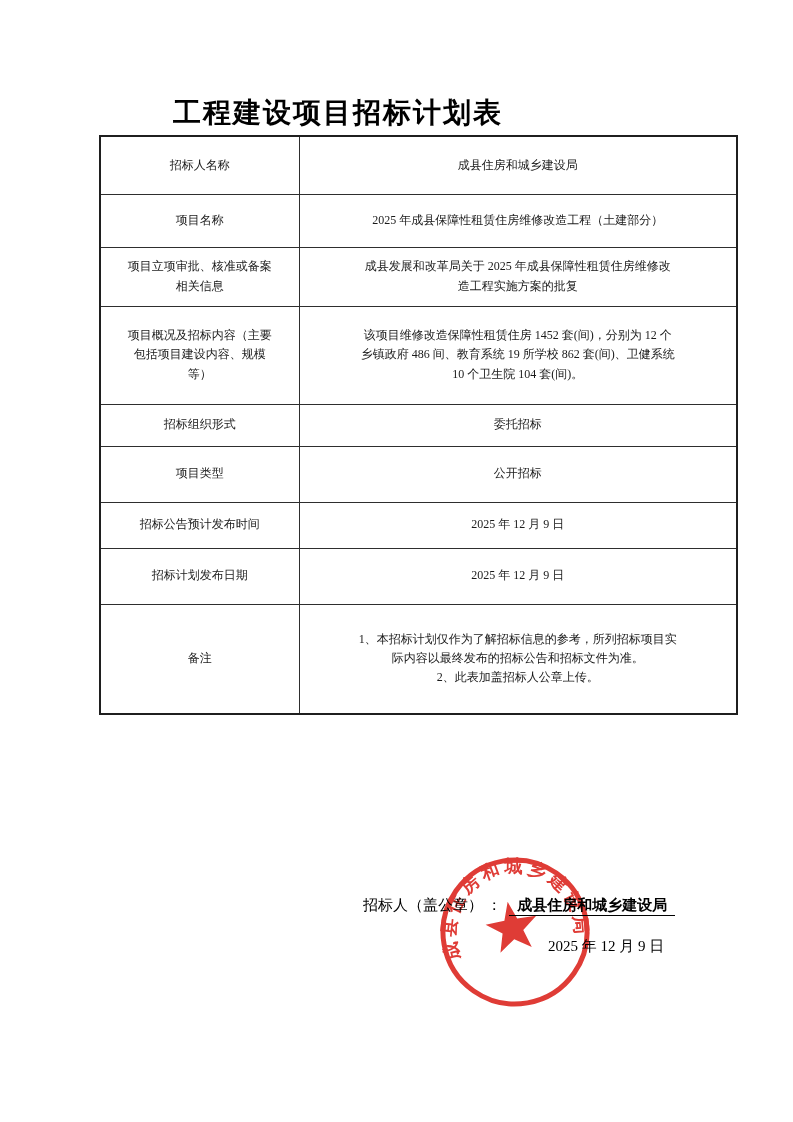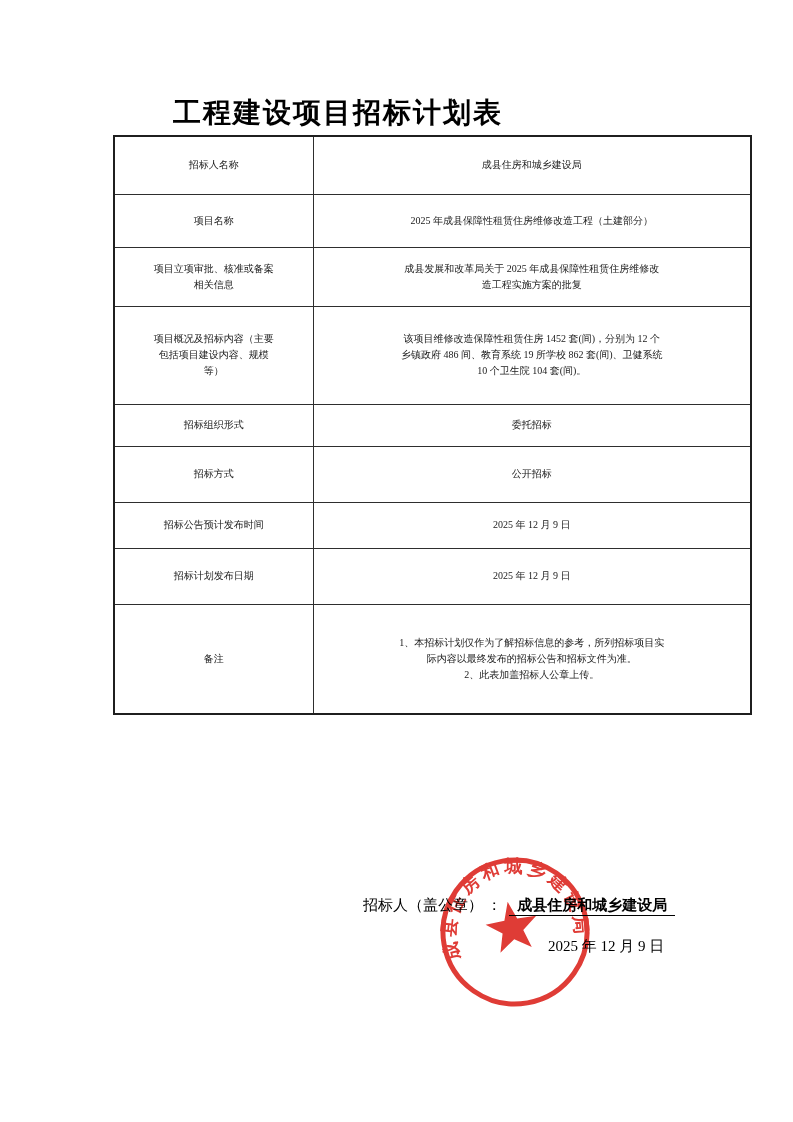--- a/index.html
+++ b/index.html
@@ -19,26 +19,26 @@
     width: 676px;
     text-align: center;
     font-family: "Liberation Sans", "DejaVu Sans", sans-serif;
     font-weight: bold;
     font-size: 28px;
     letter-spacing: 2px;
     color: #000;
   }
   table.plan-table {
     position: absolute;
-    left: 113px;
+    left: 99px;
     top: 135px;
     width: 637px;
     border-collapse: collapse;
     table-layout: fixed;
-    font-size: 10px;
+    font-size: 12px;
     border: 2px solid #1f1f1f;
   }
   .plan-table td {
     border: 1px solid #2e2e2e;
     vertical-align: middle;
     text-align: center;
     padding: 2px 6px;
     line-height: 1.6;
   }
   .plan-table col.c-label { width: 199px; }
@@ -128,21 +128,21 @@
 等）</td>
       <td class="multiline val-left">该项目维修改造保障性租赁住房 1452 套(间)，分别为 12 个
 乡镇政府 486 间、教育系统 19 所学校 862 套(间)、卫健系统
 10 个卫生院 104 套(间)。</td>
     </tr>
     <tr class="r8">
       <td>招标组织形式</td>
       <td>委托招标</td>
     </tr>
     <tr class="r9">
-      <td>招标方式</td>
+      <td>项目类型</td>
       <td>公开招标</td>
     </tr>
     <tr class="r10">
       <td>招标公告预计发布时间</td>
       <td>2025 年 12 月 9 日</td>
     </tr>
     <tr class="r11">
       <td class="lab-top">招标计划发布日期</td>
       <td class="val-low">2025 年 12 月 9 日</td>
     </tr>

